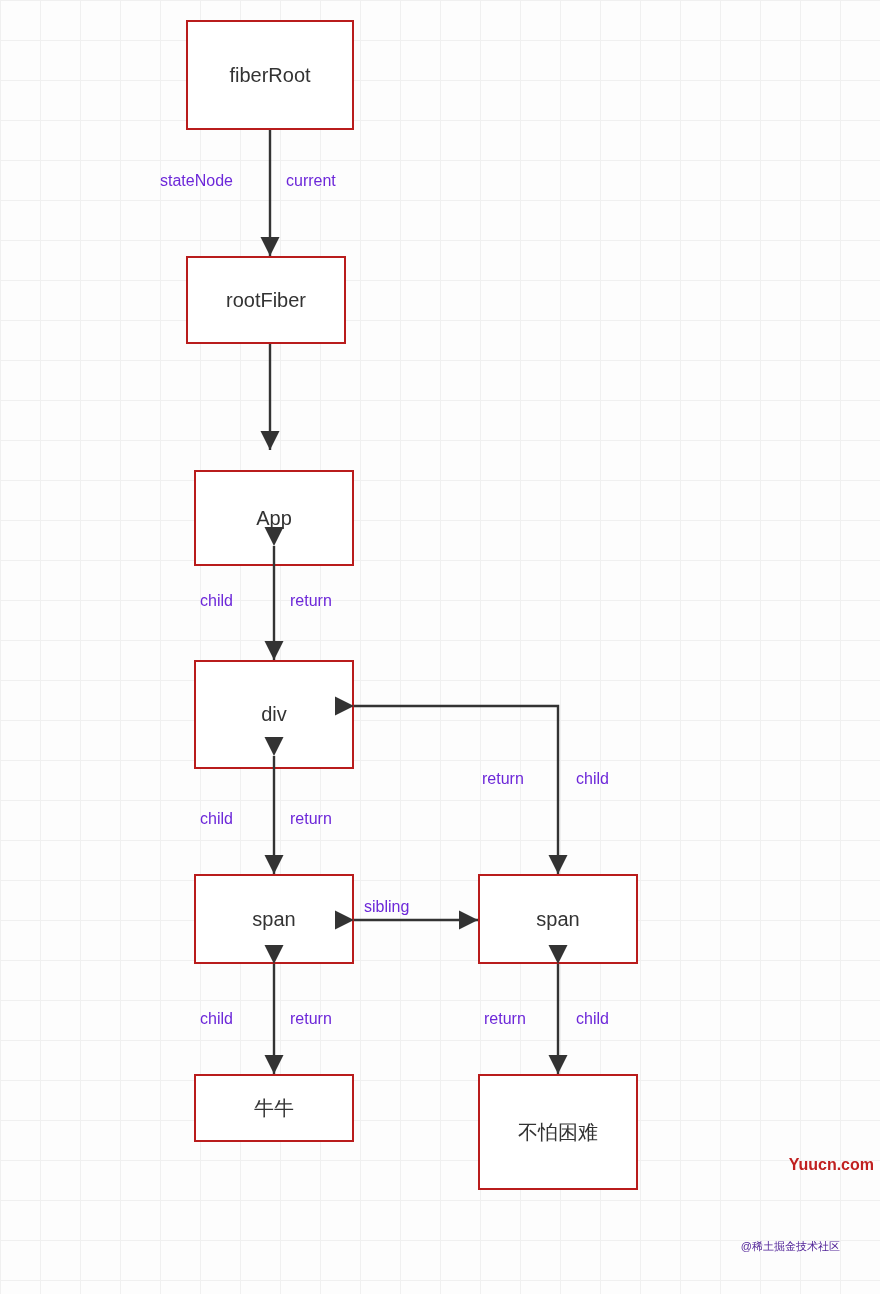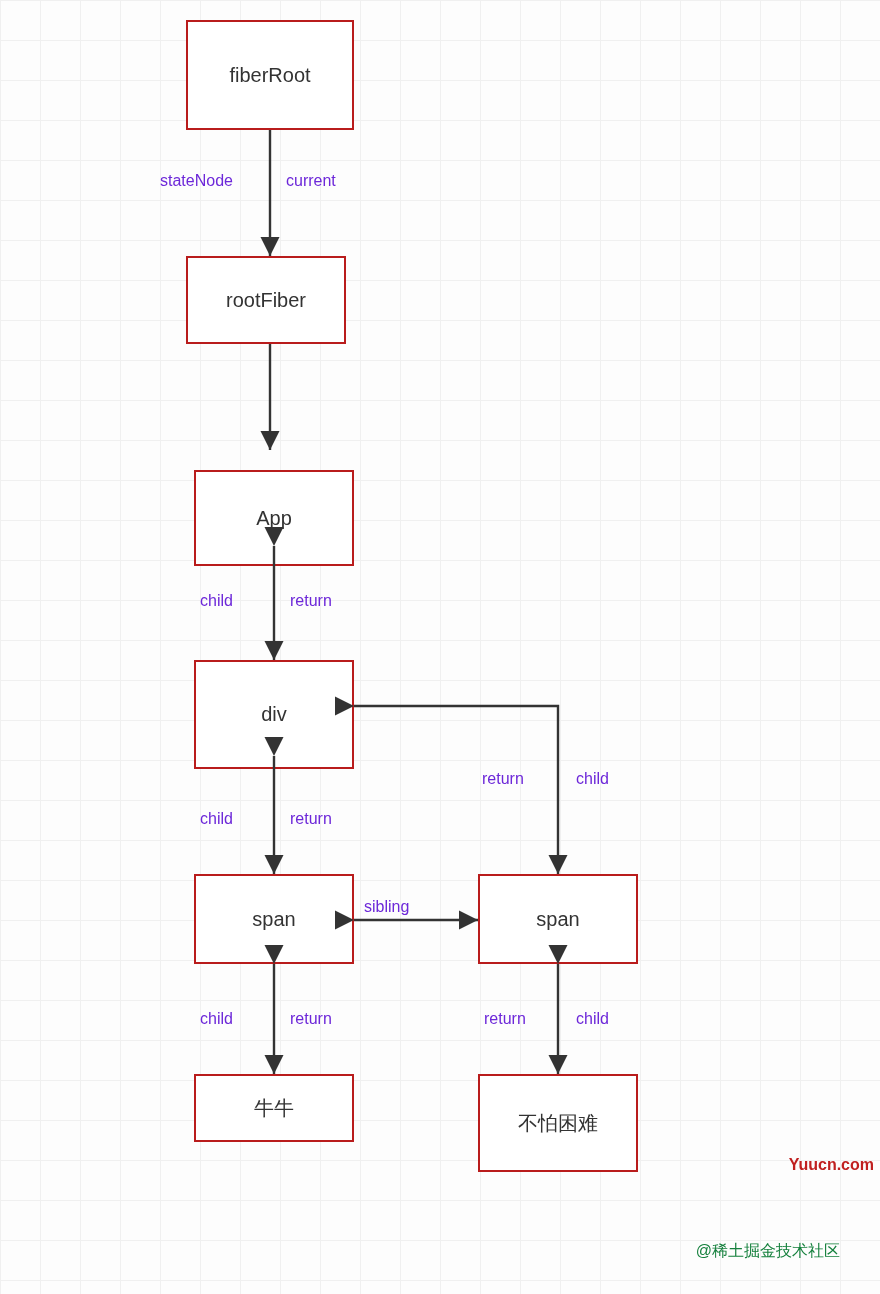--- a/index.html
+++ b/index.html
@@ -37,23 +37,23 @@
   .edge-label {
     position: absolute;
     font-size: 16px;
     color: #6d28d9;
     background: transparent;
     white-space: nowrap;
   }
   .watermark-1 {
     position: absolute;
     right: 40px;
-    bottom: 32px;
-    font-size: 16px;
-    color: #15803d;
+    bottom: 40px;
+    font-size: 11px;
+    color: #4c1d95;
   }
   .watermark-2 {
     position: absolute;
     right: 6px;
     bottom: 120px;
     font-size: 16px;
     font-weight: bold;
     color: #c02020;
   }
   .line {
@@ -68,21 +68,21 @@
 </head>
 <body>
 
 <div class="node" style="left:186px;top:20px;width:168px;height:110px;">fiberRoot</div>
 <div class="node" style="left:186px;top:256px;width:160px;height:88px;">rootFiber</div>
 <div class="node" style="left:194px;top:450px;width:160px;height:96px;margin-top:20px;">App</div>
 <div class="node" style="left:194px;top:660px;width:160px;height:109px;">div</div>
 <div class="node" style="left:194px;top:874px;width:160px;height:90px;">span</div>
 <div class="node" style="left:478px;top:874px;width:160px;height:90px;">span</div>
 <div class="node" style="left:194px;top:1074px;width:160px;height:68px;">牛牛</div>
-<div class="node" style="left:478px;top:1074px;width:160px;height:98px;">不怕困难</div>
+<div class="node" style="left:478px;top:1074px;width:160px;height:116px;">不怕困难</div>
 
 <svg class="edges">
   <defs>
     <marker id="ah" markerWidth="10" markerHeight="10" refX="8" refY="4" orient="auto">
       <path d="M0,0 L8,4 L0,8 Z" class="arrowhead"></path>
     </marker>
   </defs>
 
   <line class="line" x1="270" y1="130" x2="270" y2="256" marker-end="url(#ah)"></line>
 

